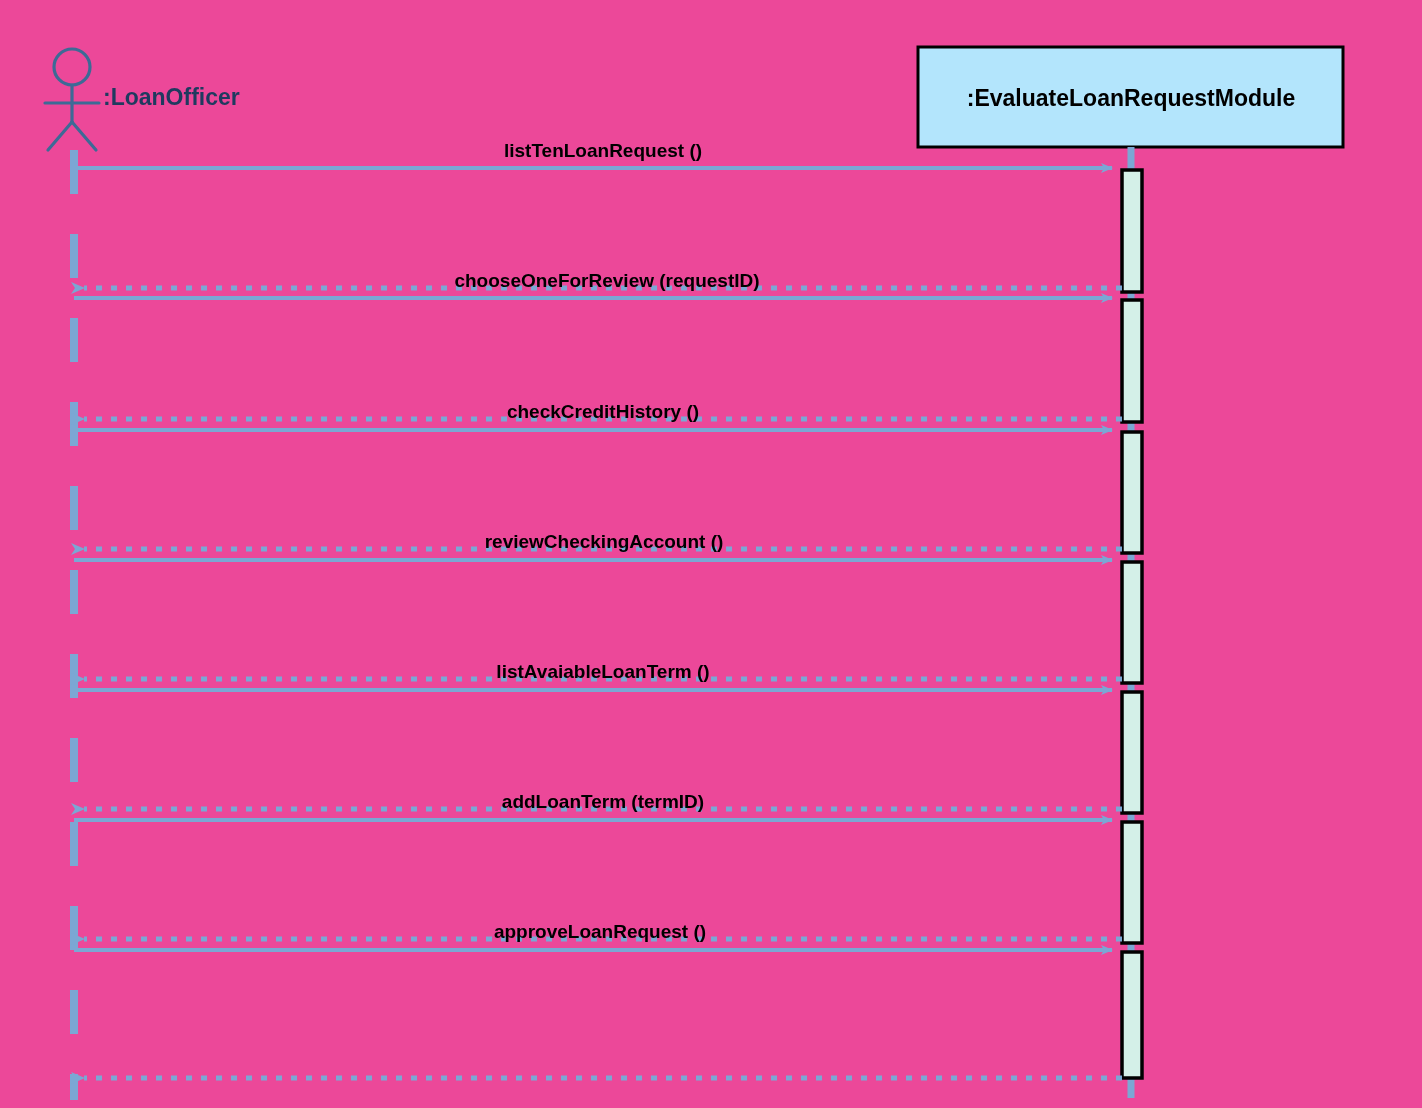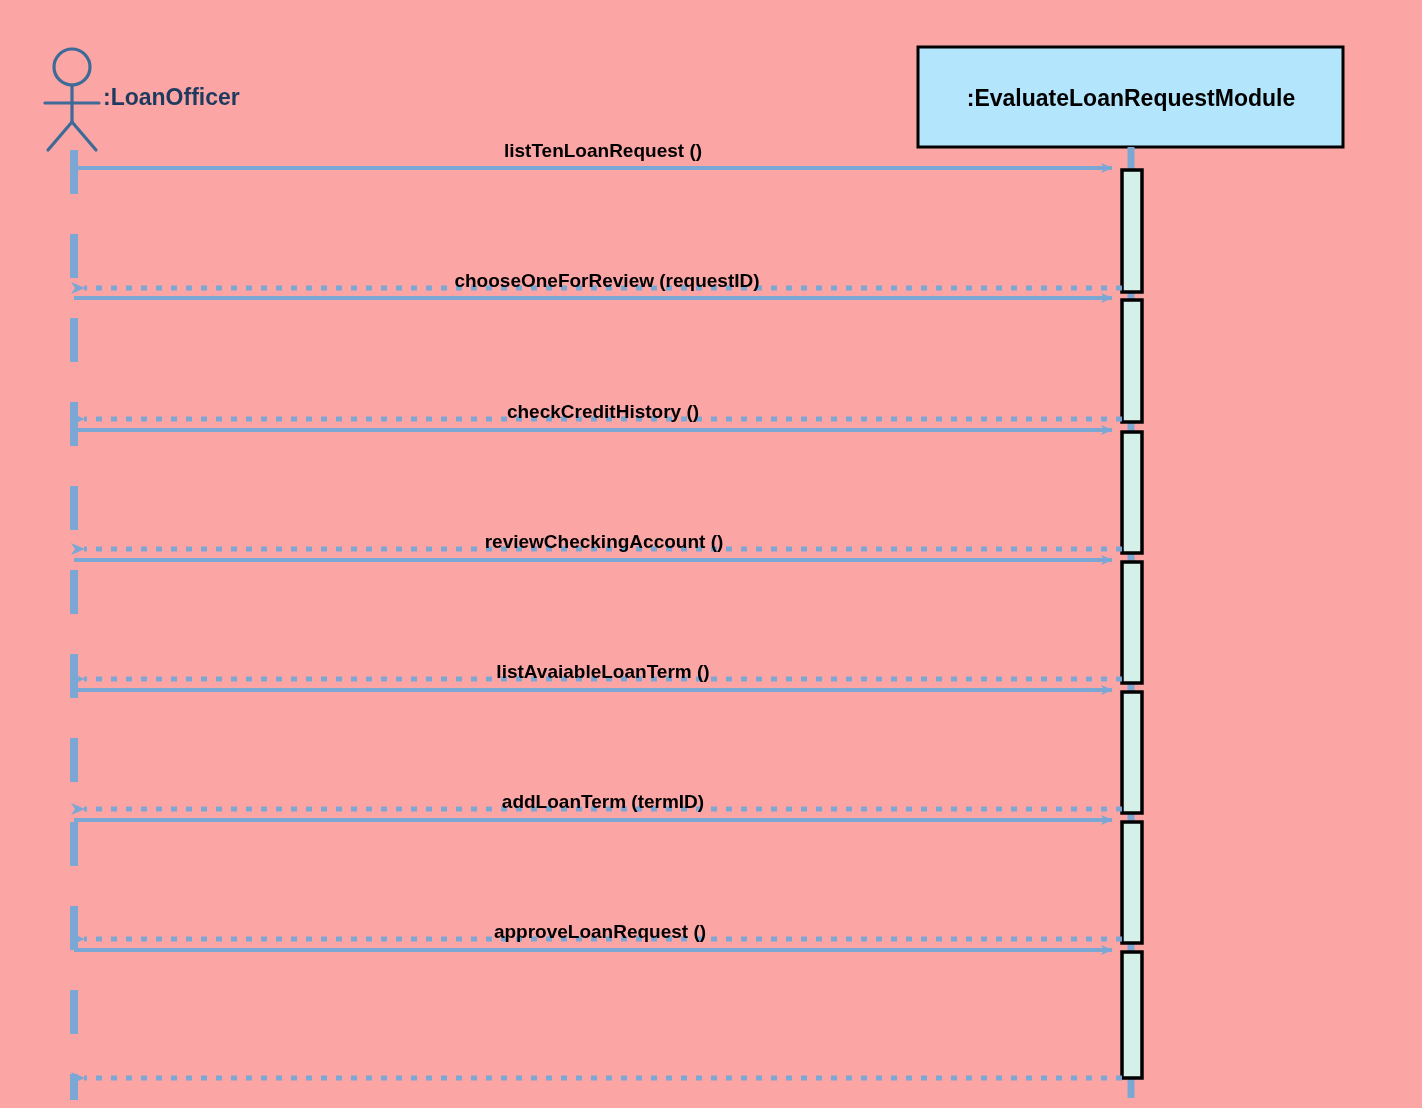--- a/index.html
+++ b/index.html
@@ -7,21 +7,21 @@
     padding: 0;
     background: #ffffff;
   }
   body {
     font-family: "Liberation Sans", sans-serif;
   }
   #diagram-root {
     position: relative;
     width: 1422px;
     height: 1108px;
-    background: #fca5a5;
+    background: #ec4899;
     overflow: hidden;
   }
   #seq-svg {
     position: absolute;
     top: 0;
     left: 0;
     width: 1422px;
     height: 1108px;
   }
   .actor-label {

